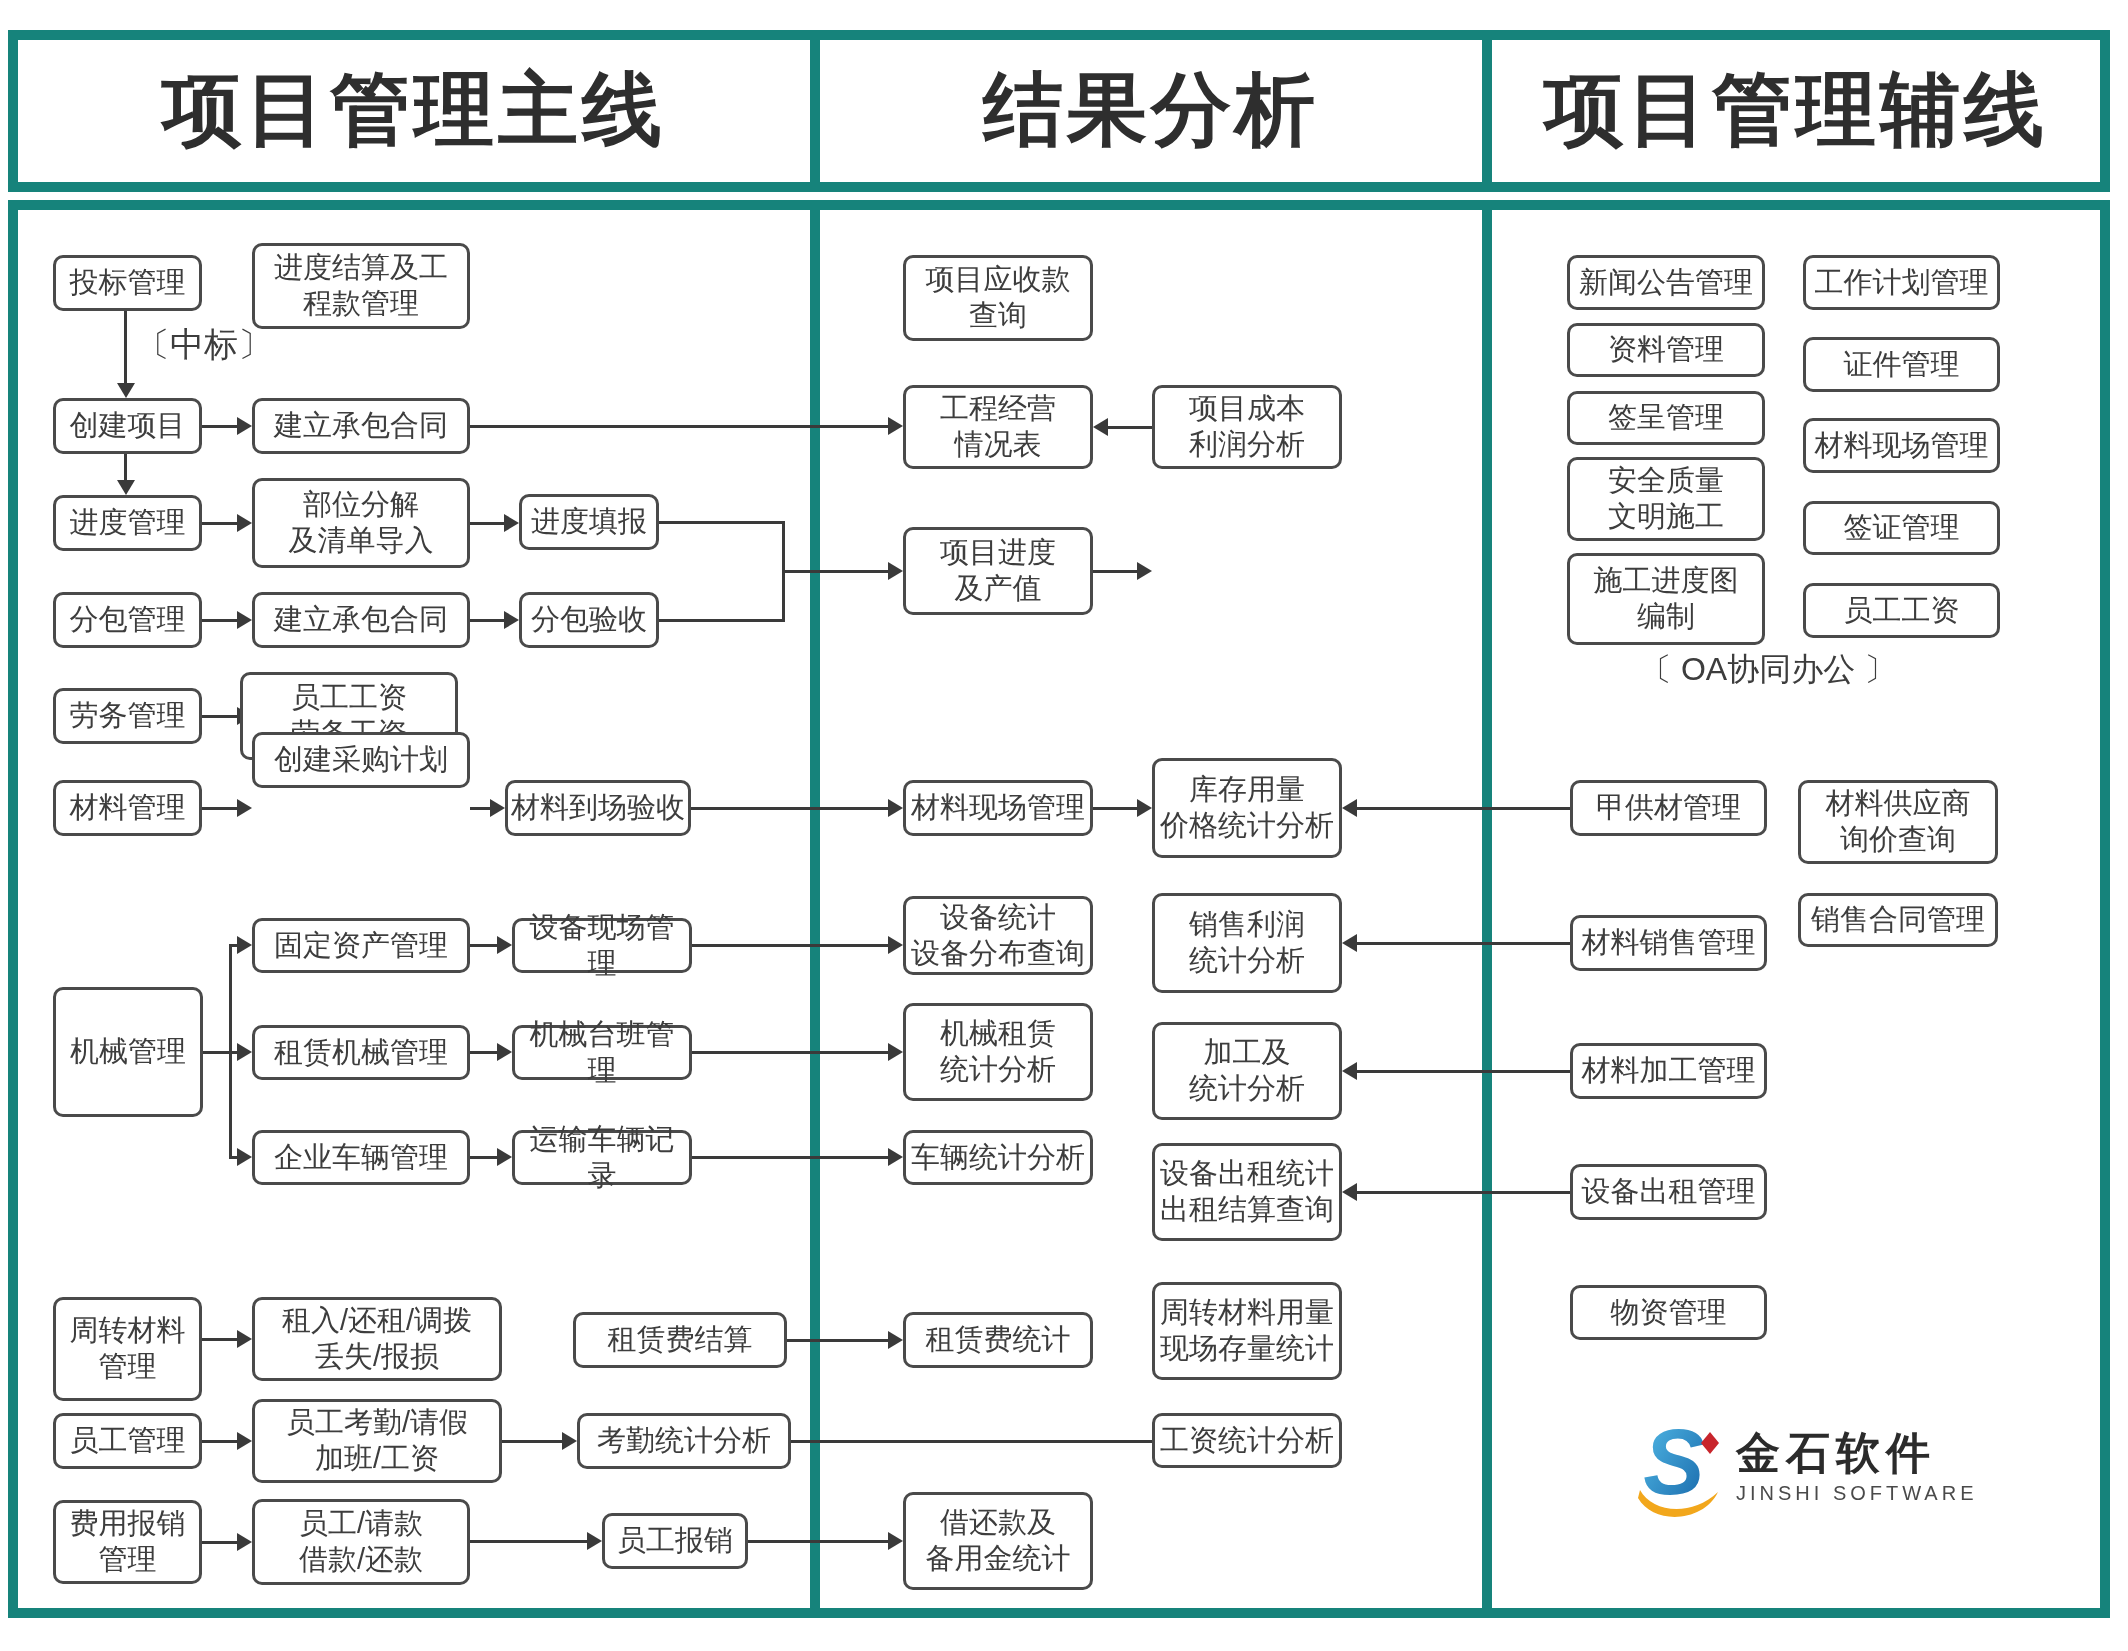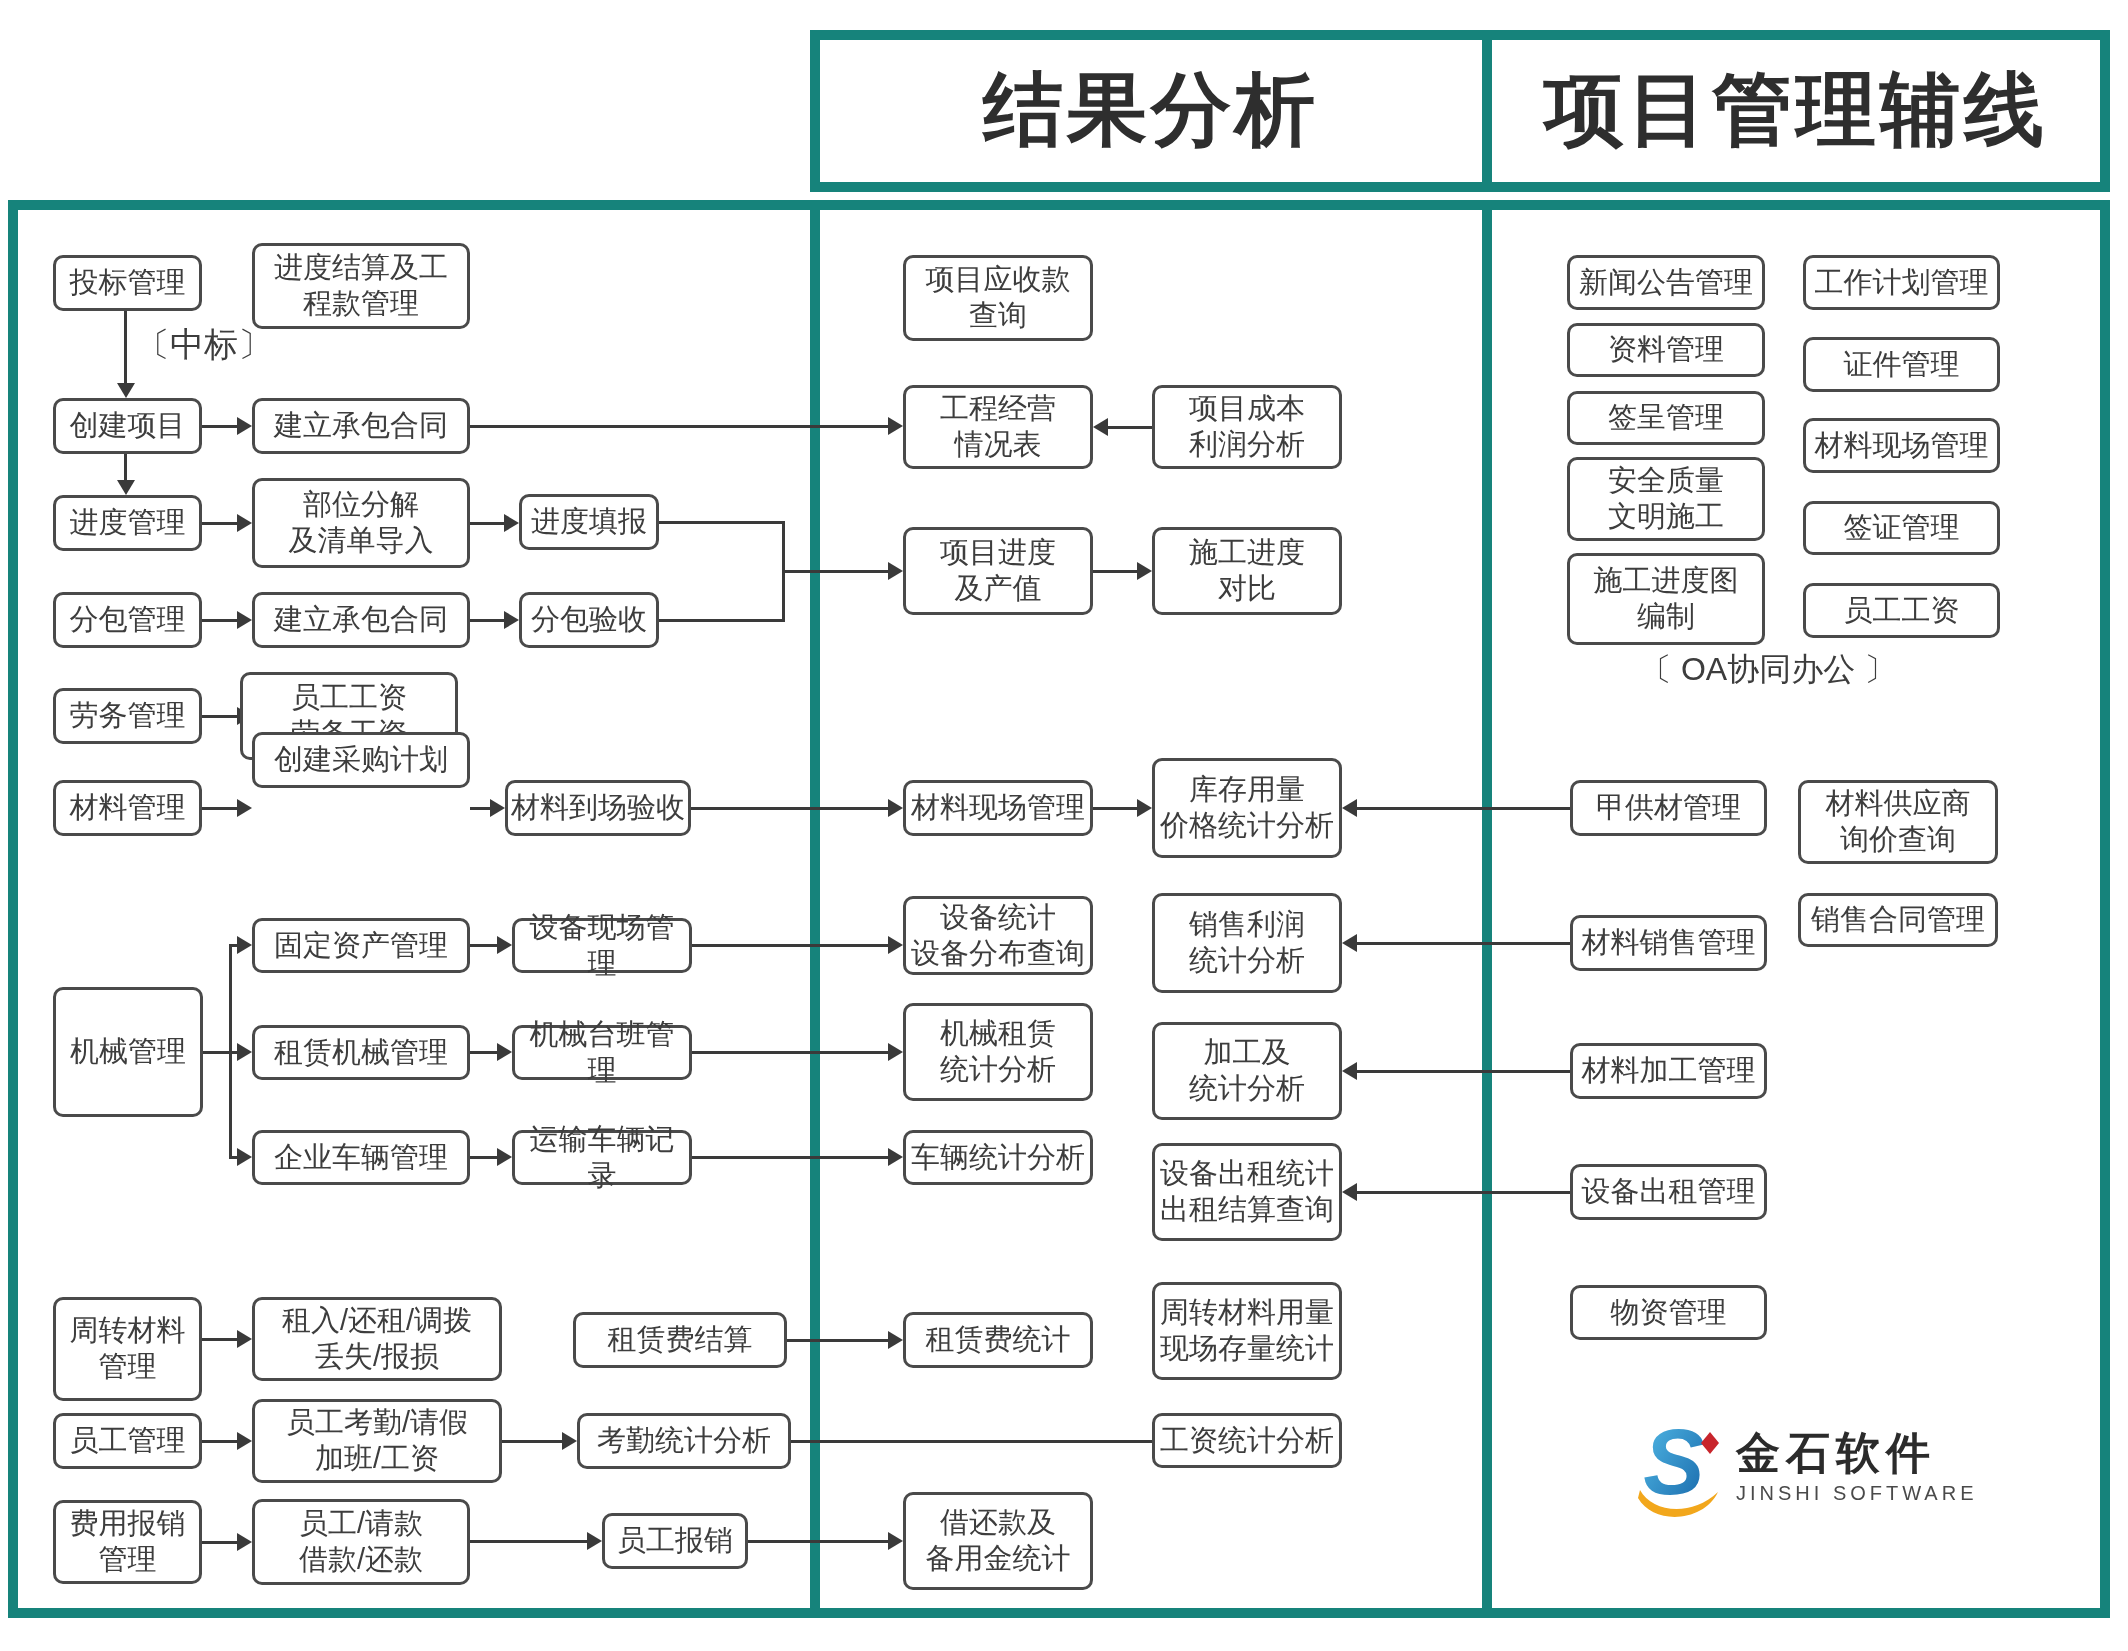--- a/index.html
+++ b/index.html
@@ -27,20 +27,21 @@
   .logo{position:absolute;left:1630px;top:1412px;display:flex;align-items:center;z-index:6;}
   .logo-text{margin-left:10px;}
   .logo-name{font-size:44px;font-weight:bold;color:#2b2b2b;letter-spacing:6px;line-height:1.1;}
   .logo-sub{font-size:20px;color:#4a4a4a;letter-spacing:4px;margin-top:4px;}
 </style>
 </head>
 <body>
 
 <div class="canvas">
 
+  <div class="hdr" style="left:8px;width:812px">项目管理主线</div>
   <div class="hdr" style="left:810px;width:682px">结果分析</div>
   <div class="hdr" style="left:1482px;width:628px">项目管理辅线</div>
 
   <div class="panel" style="left:8px;width:812px"></div>
   <div class="panel" style="left:810px;width:682px"></div>
   <div class="panel" style="left:1482px;width:628px"></div>
 
   <div class="node" style="left:53px;top:255px;width:149px;height:56px">投标管理</div>
   <div class="node" style="left:53px;top:398px;width:149px;height:56px">创建项目</div>
   <div class="node" style="left:53px;top:495px;width:149px;height:56px">进度管理</div>
@@ -84,22 +85,20 @@
   <div class="node" style="left:602px;top:1513px;width:146px;height:56px">员工报销</div>
 
   <div class="node" style="left:903px;top:255px;width:190px;height:86px">项目应收款
 查询</div>
   <div class="node" style="left:903px;top:385px;width:190px;height:84px">工程经营
 情况表</div>
   <div class="node" style="left:1152px;top:385px;width:190px;height:84px">项目成本
 利润分析</div>
   <div class="node" style="left:903px;top:527px;width:190px;height:88px">项目进度
 及产值</div>
-  <div class="node" style="left:1152px;top:527px;width:190px;height:88px">施工进度
-对比</div>
   <div class="node" style="left:903px;top:780px;width:190px;height:56px">材料现场管理</div>
   <div class="node" style="left:1152px;top:758px;width:190px;height:100px">库存用量
 价格统计分析</div>
   <div class="node" style="left:903px;top:896px;width:190px;height:79px">设备统计
 设备分布查询</div>
   <div class="node" style="left:1152px;top:893px;width:190px;height:100px">销售利润
 统计分析</div>
   <div class="node" style="left:903px;top:1003px;width:190px;height:98px">机械租赁
 统计分析</div>
   <div class="node" style="left:1152px;top:1022px;width:190px;height:98px">加工及

